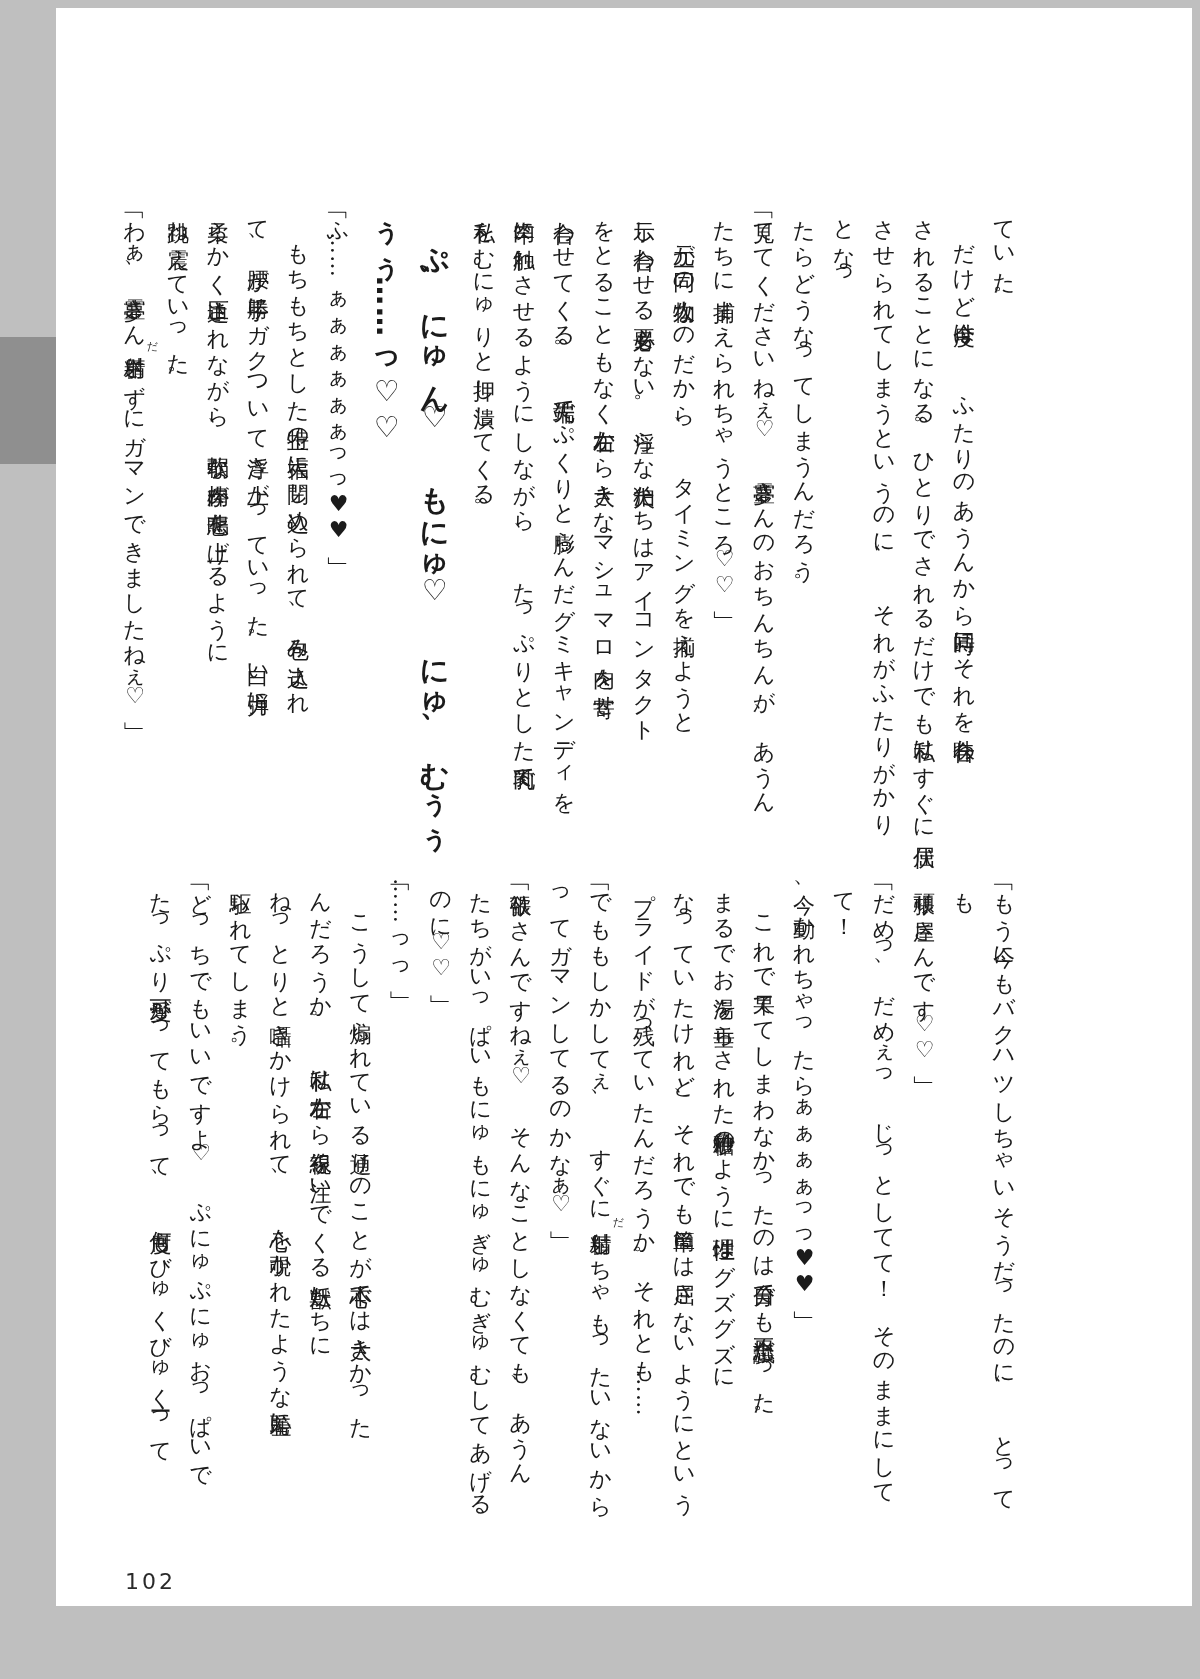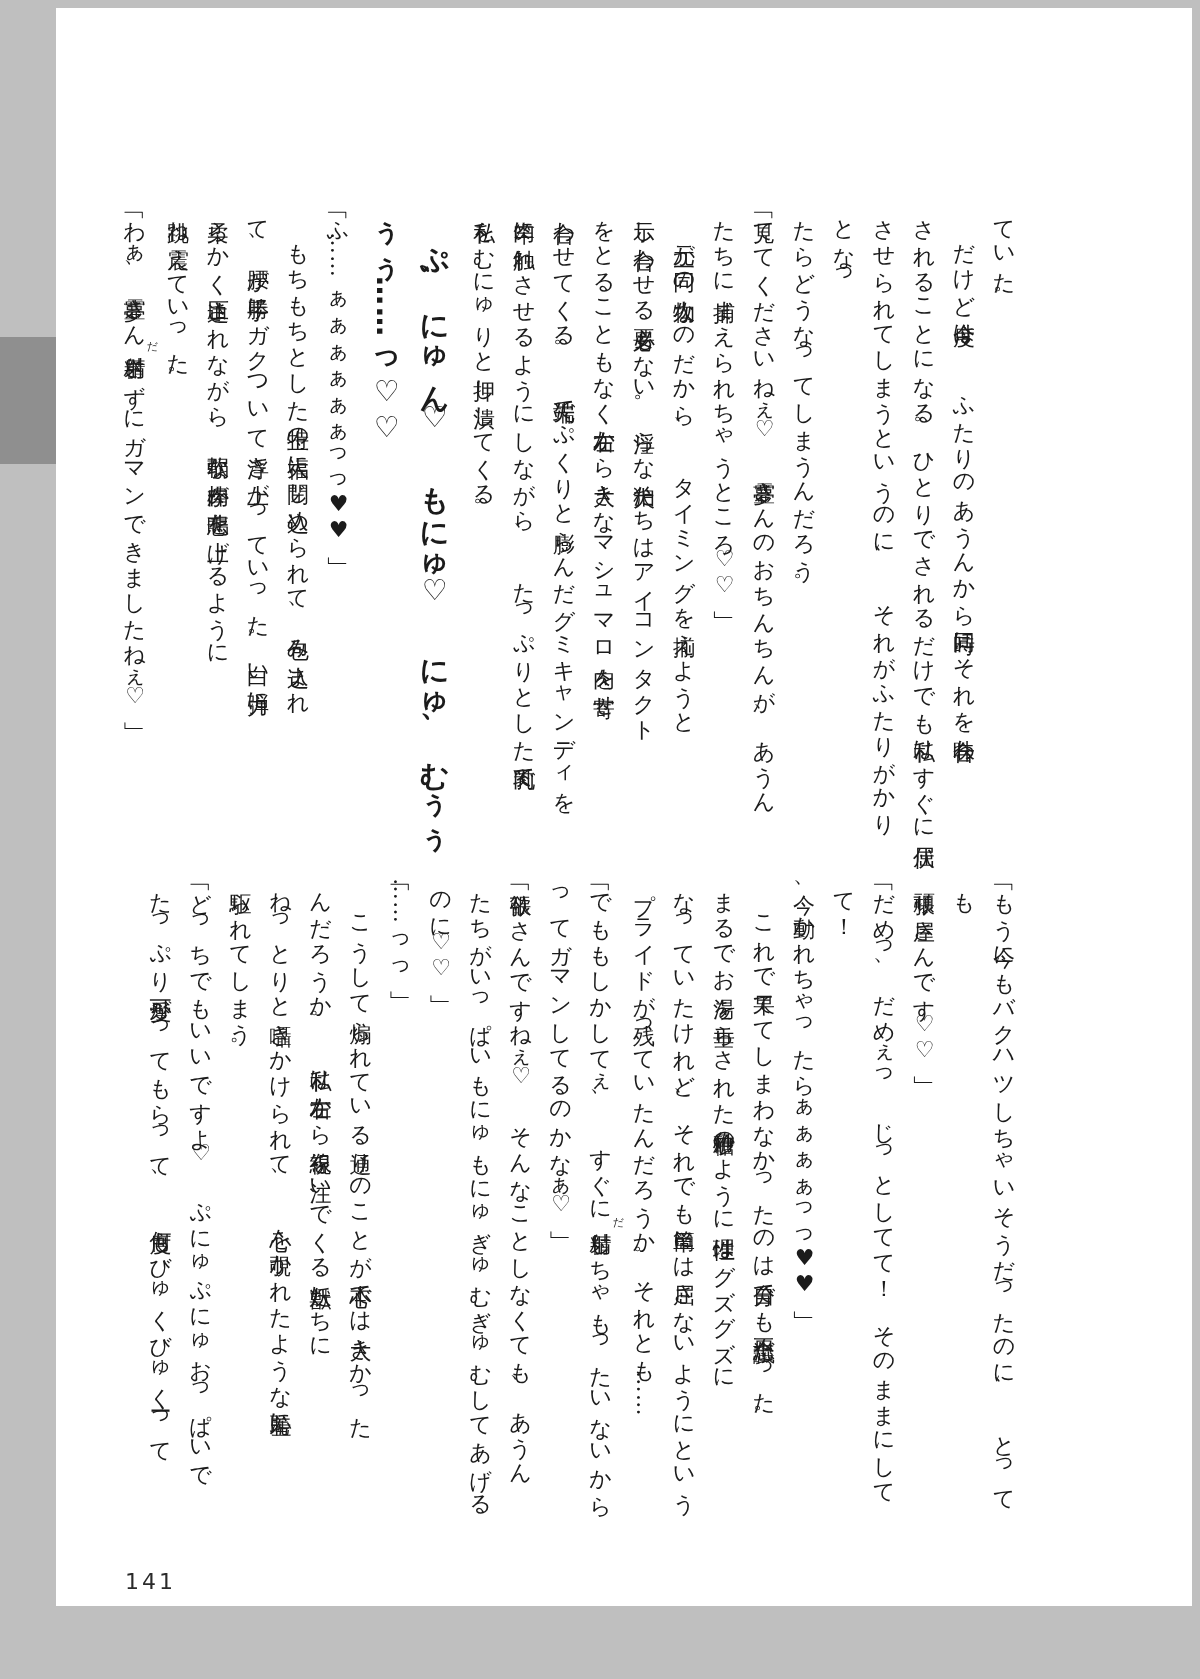--- a/index.html
+++ b/index.html
@@ -80,15 +80,15 @@
         <p>たちがいっぱいもにゅもにゅぎゅむぎゅむしてあげる</p>
         <p>のに♡♡」</p>
         <p>「……っっ」</p>
         <p class="indent">こうして煽られている通りのことが本心では大きかった</p>
         <p>んだろうか。　私は左右から視線を注いでくる妖獣たちに</p>
         <p>ねっとりと囁きかけられて、　心を覗かれたような羞恥に</p>
         <p>駆られてしまう。</p>
         <p>「どっちでもいいですよ♡　ぷにゅぷにゅおっぱいで</p>
         <p>たっぷり可愛がってもらって、　何度もびゅくびゅくーって</p>
       </div>
-    <div class="pagenum">141</div>
+    <div class="pagenum">102</div>
   </div>
 </div>
 
 </body></html>

